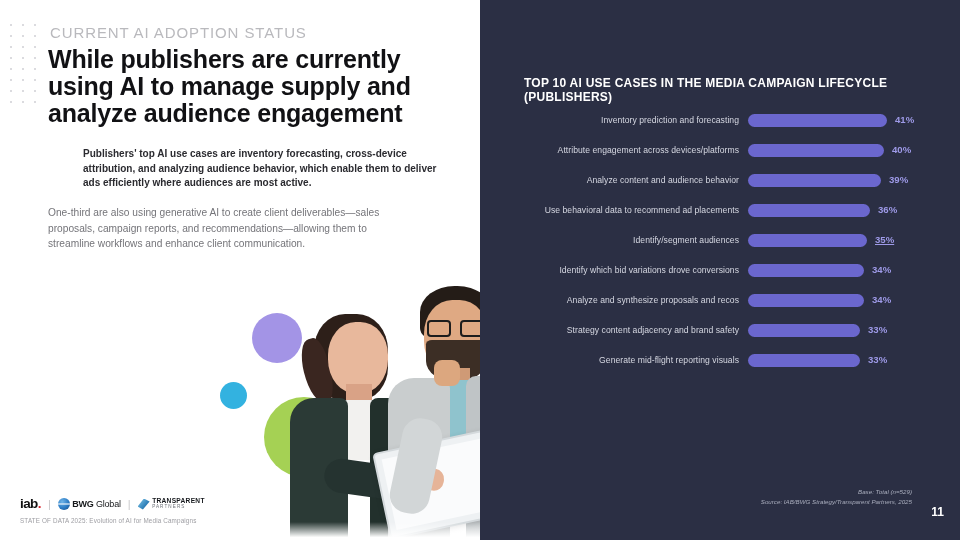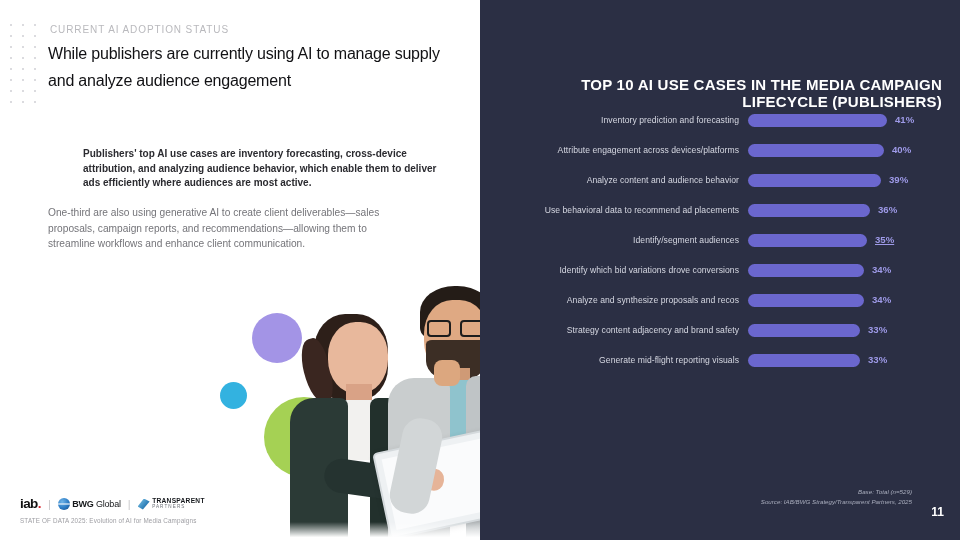--- a/index.html
+++ b/index.html
@@ -11,25 +11,25 @@
   }
   .slide { position:relative; width:960px; height:540px; overflow:hidden; background:#fff; }
 
   
   .left-panel { position:absolute; left:0; top:0; width:480px; height:540px; background:#ffffff; overflow:hidden; }
 
   .dot-grid { position:absolute; left:10px; top:20px; width:36px; height:84px;
     display:grid; grid-template-columns:repeat(3,12px); grid-template-rows:repeat(8,11px); }
   .dot-grid i { width:2px; height:2px; border-radius:50%; background:#cfcfd4; display:block; margin-top:4px; }
 
-  .eyebrow { position:absolute; left:50px; top:24px; font-size:10px; letter-spacing:0.9px;
+  .eyebrow { position:absolute; left:50px; top:24px; font-size:15px; letter-spacing:0.9px;
     color:#b9b9bd; font-weight:400; text-transform:uppercase; }
 
-  .headline { position:absolute; left:48px; top:40px; width:400px;
-    font-size:16px; line-height:27px; font-weight:400; color:#111114; letter-spacing:-0.2px; }
+  .headline { position:absolute; left:48px; top:46px; width:400px;
+    font-size:25px; line-height:27px; font-weight:700; color:#111114; letter-spacing:-0.2px; }
 
   .lead { position:absolute; left:48px; top:147px; width:355px;
     font-size:10px; line-height:14.5px; font-weight:700; color:#2b2b30;margin-left:35px; }
 
   .body-copy { position:absolute; left:48px; top:205px; width:360px;
     font-size:10.2px; line-height:15.5px; font-weight:400; color:#747479; }
 
   
   .circ { position:absolute; border-radius:50%; }
   .circ-purple { left:252px; top:313px; width:50px; height:50px; background:#a394e6; }
@@ -89,22 +89,22 @@
     background:linear-gradient(130deg,#7ec8ea 0%, #2f7fb8 60%, #1d5b8c 100%);
     clip-path:polygon(0% 72%, 52% 0%, 100% 28%, 44% 100%); }
   .tp-txt { line-height:1; }
   .tp-txt b { display:block; font-size:6.6px; font-weight:800; color:#15181c; letter-spacing:0.3px; }
   .tp-txt i { display:block; font-size:4.6px; font-style:normal; color:#6b7077; letter-spacing:1.1px; }
   .deck-title { margin-top:5px; font-size:6.3px; color:#9d9da2; letter-spacing:0.15px; }
 
   
   .right-panel { position:absolute; left:480px; top:0; width:480px; height:540px; background:#2b2f44; }
 
-  .chart-title { position:absolute; left:0; right:18px; top:76px; text-align:right;
-    font-size:15px; font-weight:700; color:#ffffff; letter-spacing:0.25px; padding-left:32px; }
+  .chart-title { position:absolute; left:0; right:18px; top:76px; text-align:left;
+    font-size:12px; font-weight:700; color:#ffffff; letter-spacing:0.25px; padding-left:44px; }
 
   .chart { position:absolute; left:0; top:105px; width:580px; }
   .row { position:relative; height:30px; display:flex; align-items:center; }
   .row-label { position:absolute; left:0; width:259px; text-align:right;
     font-size:8.6px; color:#d6d8e2; font-weight:400; letter-spacing:0.05px; }
   .bar-track { position:absolute; left:268px; width:160px; height:13px; }
   .bar { height:13px; border-radius:7px; background:#6b67ce; }
   .bar-value { position:absolute; font-size:9.6px; font-weight:700; color:#9e9ae8; white-space:nowrap;text-align:center; }
 
   

